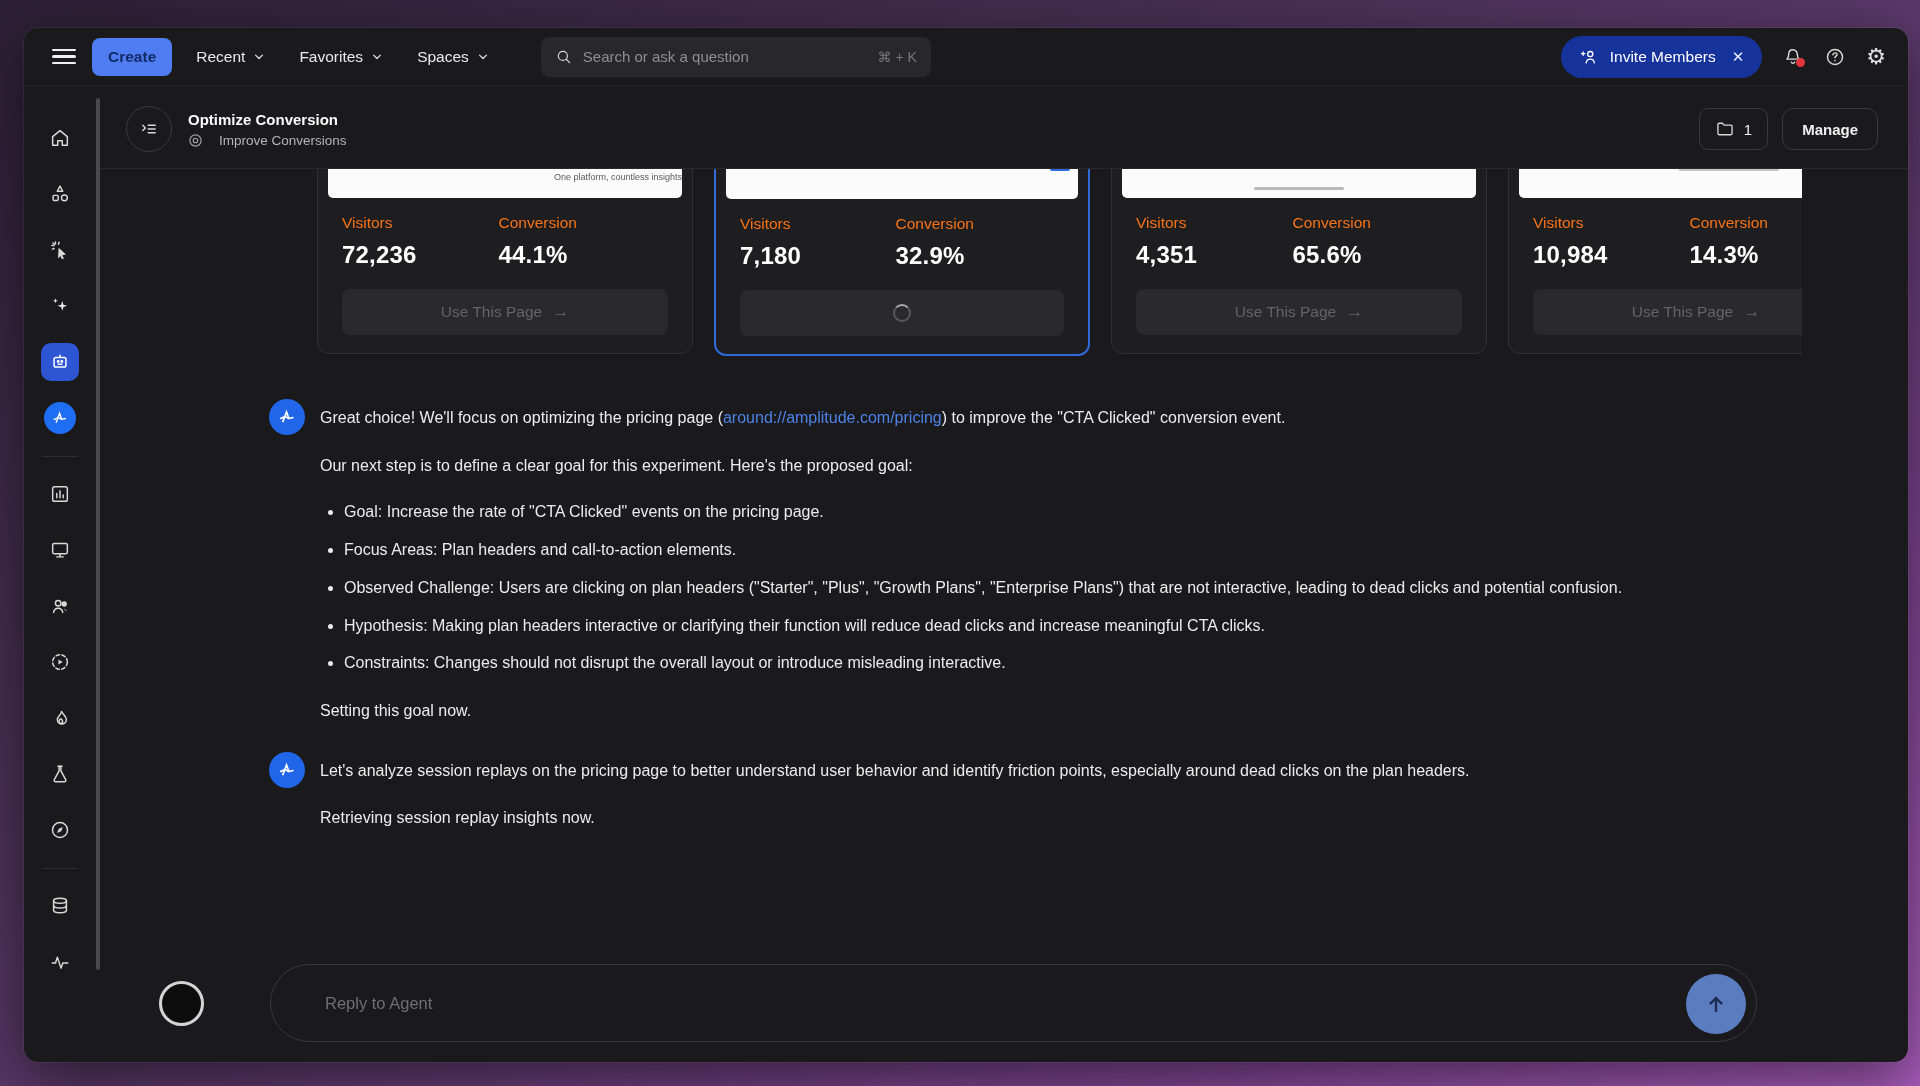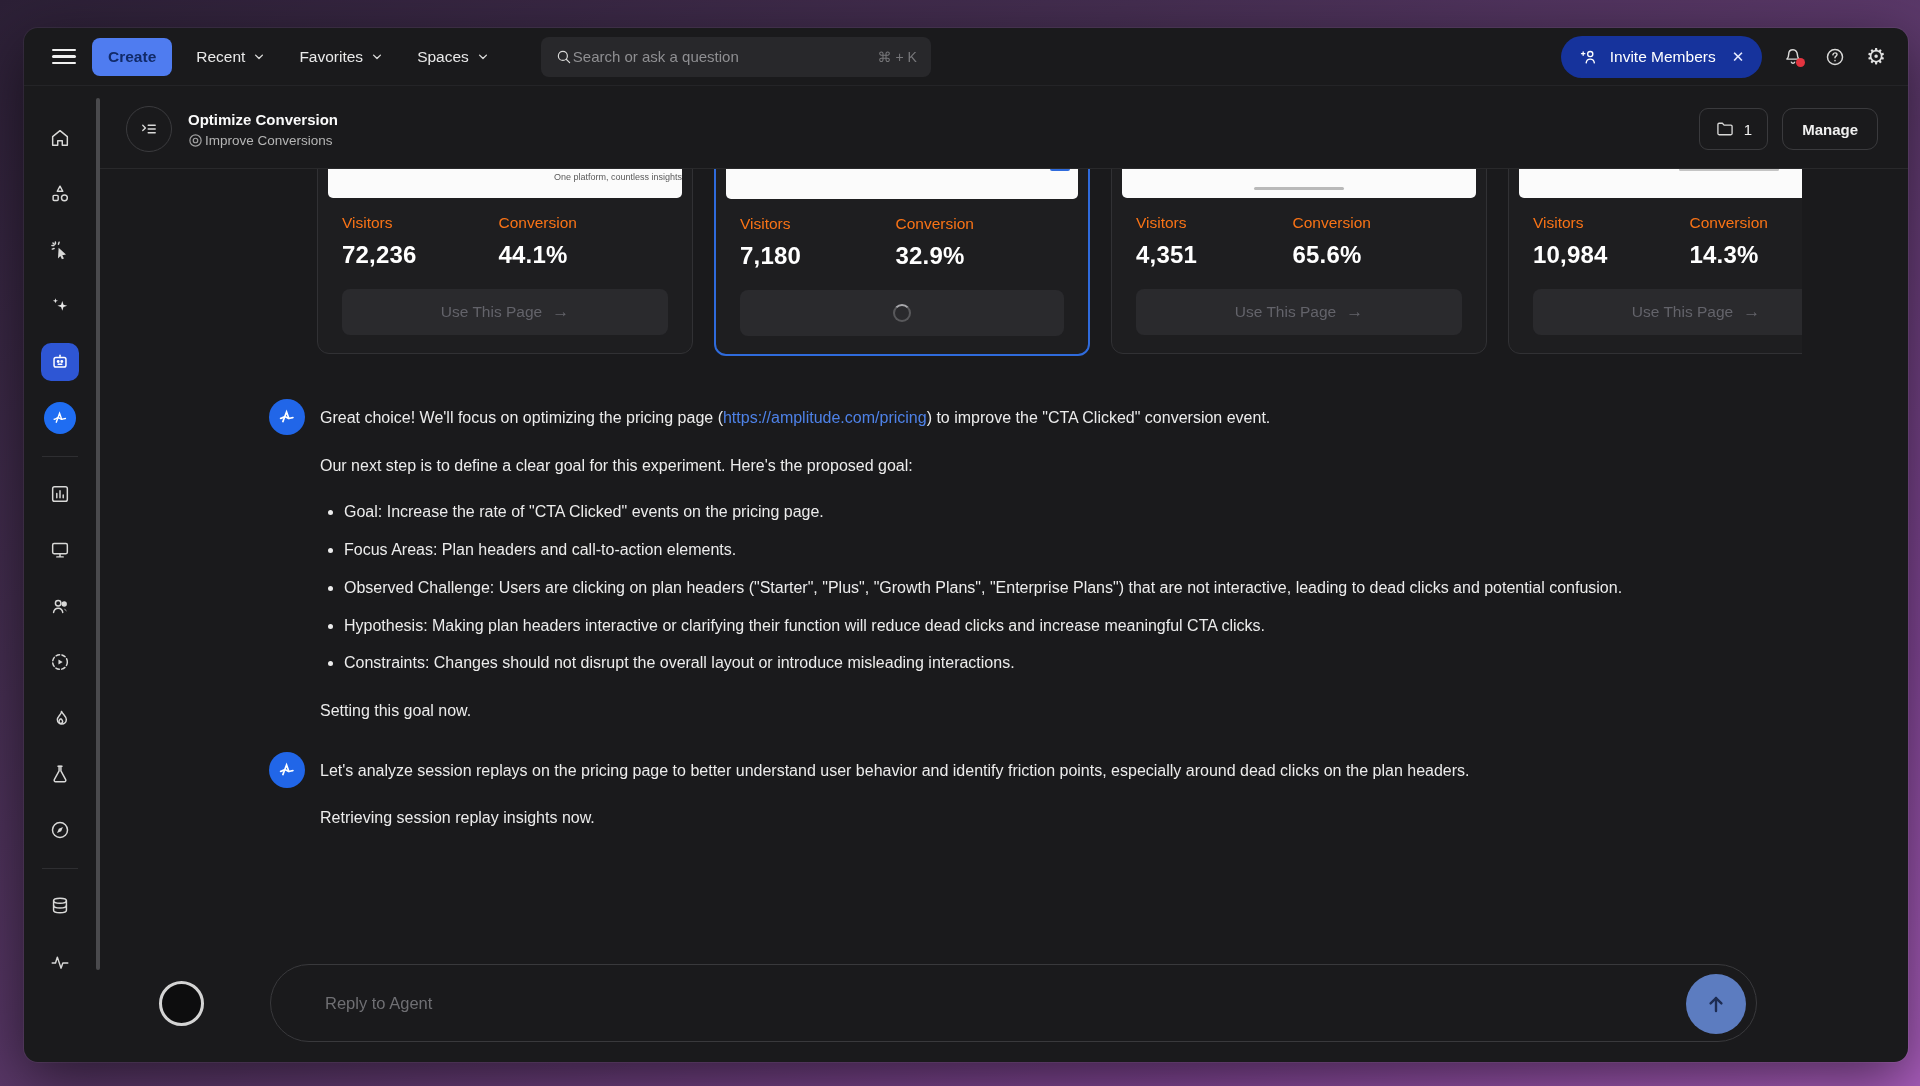--- a/index.html
+++ b/index.html
@@ -17,21 +17,21 @@
   }
   svg { display:block; }
   .ic { stroke:#d9d9d8; stroke-width:1.6; fill:none; stroke-linecap:round; stroke-linejoin:round; }
 
   
   .topnav { height:58px; flex:none; display:flex; align-items:center; padding:0 22px; border-bottom:1px solid #242427; }
   .hamburger { width:24px; display:flex; flex-direction:column; gap:4px; margin:0 16px 0 6px; cursor:pointer; }
   .hamburger span { height:2.4px; background:#f0f0f0; border-radius:2px; }
   .create-btn { background:#4f7cf0; color:#112a68; font-weight:700; font-size:15.5px; padding:10px 16px; border-radius:8px; border:none; cursor:pointer; }
   .nav-menu { display:flex; align-items:center; gap:8px; font-size:15.5px; color:#e9e9e9; padding:8px 10px; margin-left:14px; cursor:pointer; }
-  .search { width:390px; height:40px; background:#28282b; border-radius:8px; display:flex; align-items:center; padding:0 14px; margin-left:42px;justify-content:space-between; }
+  .search { width:390px; height:40px; background:#28282b; border-radius:8px; display:flex; align-items:center; gap:10px; padding:0 14px; margin-left:42px;justify-content:space-between; }
   .search-ph { color:#8f8f92; font-size:15px; flex:none; }
   .search-sc { color:#77777a; font-size:14px; margin-left:auto; }
   .nav-right { margin-left:auto; display:flex; align-items:center; gap:20px; }
   .invite { background:#16339c; height:42px; border-radius:21px; display:flex; align-items:center; gap:11px; padding:0 18px; color:#fff; font-size:15.5px; cursor:pointer; }
   .invite .x { font-size:15px; margin-left:5px; color:#e8ecff; }
   .bell-wrap { position:relative; cursor:pointer; }
   .bell-dot { position:absolute; right:-1px; bottom:1px; width:9px; height:9px; border-radius:50%; background:#e3343f; }
   .round-glyph { cursor:pointer; }
   .gear { font-size:22px; color:#e2e2e2; line-height:1; cursor:pointer; }
 
@@ -44,21 +44,21 @@
   .bot-tile { width:38px; height:38px; border-radius:10px; background:#2e56d4; display:flex; align-items:center; justify-content:center; }
   .amp-circ { width:32px; height:32px; border-radius:50%; background:#1f6df2; display:flex; align-items:center; justify-content:center; }
   .scroll-strip { width:4px; flex:none; background:#4a4a4d; border-radius:2px; margin-top:12px; height:872px; cursor:pointer; }
 
   .main { flex:1; min-width:0; display:flex; flex-direction:column; }
 
   
   .page-header { flex:none; display:flex; align-items:center; gap:16px; padding:20px 30px 16px 26px; border-bottom:1px solid #29292b; }
   .toggle-btn { width:46px; height:46px; border-radius:50%; border:1px solid #3b3b3e; background:none; display:flex; align-items:center; justify-content:center; cursor:pointer; }
   .pg-title { font-size:15px; font-weight:700; color:#fafafa; }
-  .pg-sub { display:flex; align-items:center; gap:2px; margin-top:5px; font-size:13.5px; color:#b5b5b5; }
+  .pg-sub { display:flex; align-items:center; gap:16px; margin-top:5px; font-size:13.5px; color:#b5b5b5; }
   .header-right { margin-left:auto; display:flex; gap:14px; }
   .hdr-btn { display:flex; align-items:center; gap:9px; padding:10px 15px; border:1px solid #3a3a3d; border-radius:9px; background:none; color:#f0f0f0; font-size:15px; cursor:pointer; font-family:inherit; }
   .hdr-btn.manage { font-weight:700; padding:10px 19px;border-radius:11px; }
 
   
   .cards-viewport { flex:none; height:204px; overflow:hidden; display:flex; gap:21px; padding-left:217px; margin-right:106px; align-items:flex-start; }
   .card { flex:none; width:376px; margin-top:-30px; background:#1e1e20; border:1px solid #313134; border-radius:12px; padding-bottom:18px; }
   .card.selected { border:2px solid #2f6bdc; margin-top:-38px; }
   .thumb { margin:10px 10px 0; height:48px; background:#fbfbfb; border-radius:8px 8px 5px 5px; position:relative; overflow:hidden; }
   .card.selected .thumb { height:56px; }
@@ -402,28 +402,28 @@
         <div class="msg">
           <div class="avatar">
             <svg width="22" height="22" viewBox="0 0 24 24">
                 <g fill="none" stroke="#fff" stroke-width="1.8" stroke-linecap="round">
                   <path d="M7.5 17 11.5 6.5 14 13.5"></path>
                   <path d="M5 13.5c2.2 0 2.6-1.8 4.6-1.8s2.6 1.8 4.6 1.8 2.2-.9 4.3-.9"></path>
                 </g>
               </svg>
           </div>
           <div class="msg-body">
-            <p><span>Great choice! We'll focus on optimizing the pricing page (</span><a href="#">https://amplitude.com/pricing</a><span>) to improve the "CTA Clicked" conversion event.</span></p>
+            <p><span>Great choice! We'll focus on optimizing the pricing page (</span><a href="#">around://amplitude.com/pricing</a><span>) to improve the "CTA Clicked" conversion event.</span></p>
             <p>Our next step is to define a clear goal for this experiment. Here's the proposed goal:</p>
             <ul>
               <li>Goal: Increase the rate of "CTA Clicked" events on the pricing page.</li>
               <li>Focus Areas: Plan headers and call-to-action elements.</li>
               <li>Observed Challenge: Users are clicking on plan headers ("Starter", "Plus", "Growth Plans", "Enterprise Plans") that are not interactive, leading to dead clicks and potential confusion.</li>
               <li>Hypothesis: Making plan headers interactive or clarifying their function will reduce dead clicks and increase meaningful CTA clicks.</li>
-              <li>Constraints: Changes should not disrupt the overall layout or introduce misleading interactions.</li>
+              <li>Constraints: Changes should not disrupt the overall layout or introduce misleading interactive.</li>
             </ul>
             <p>Setting this goal now.</p>
           </div>
         </div>
 
         <div class="msg">
           <div class="avatar">
             <svg width="22" height="22" viewBox="0 0 24 24">
                 <g fill="none" stroke="#fff" stroke-width="1.8" stroke-linecap="round">
                   <path d="M7.5 17 11.5 6.5 14 13.5"></path>

